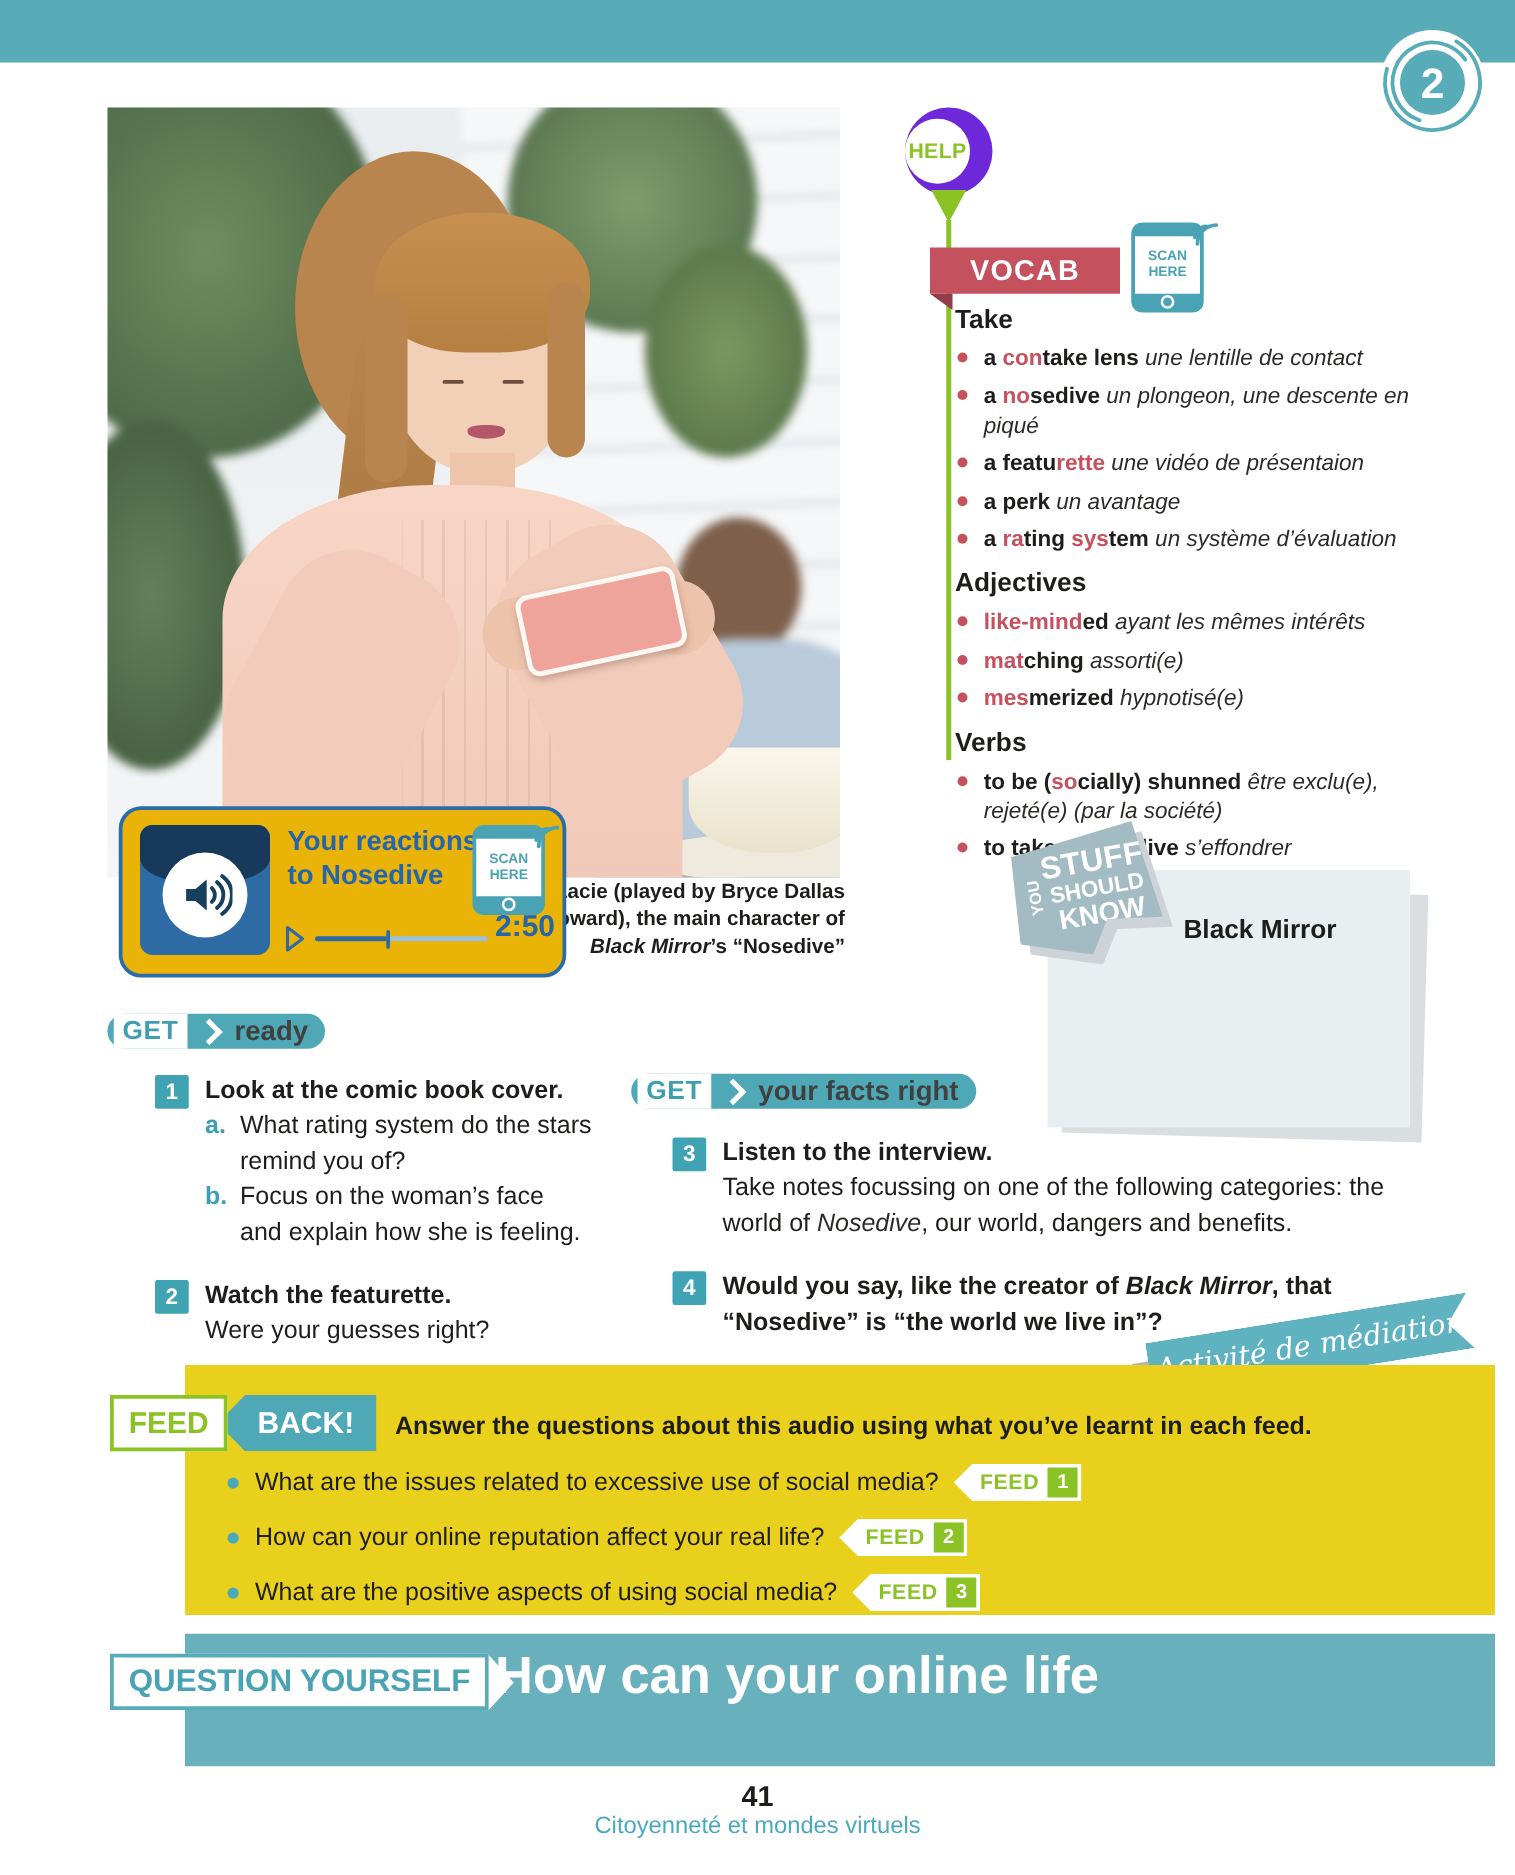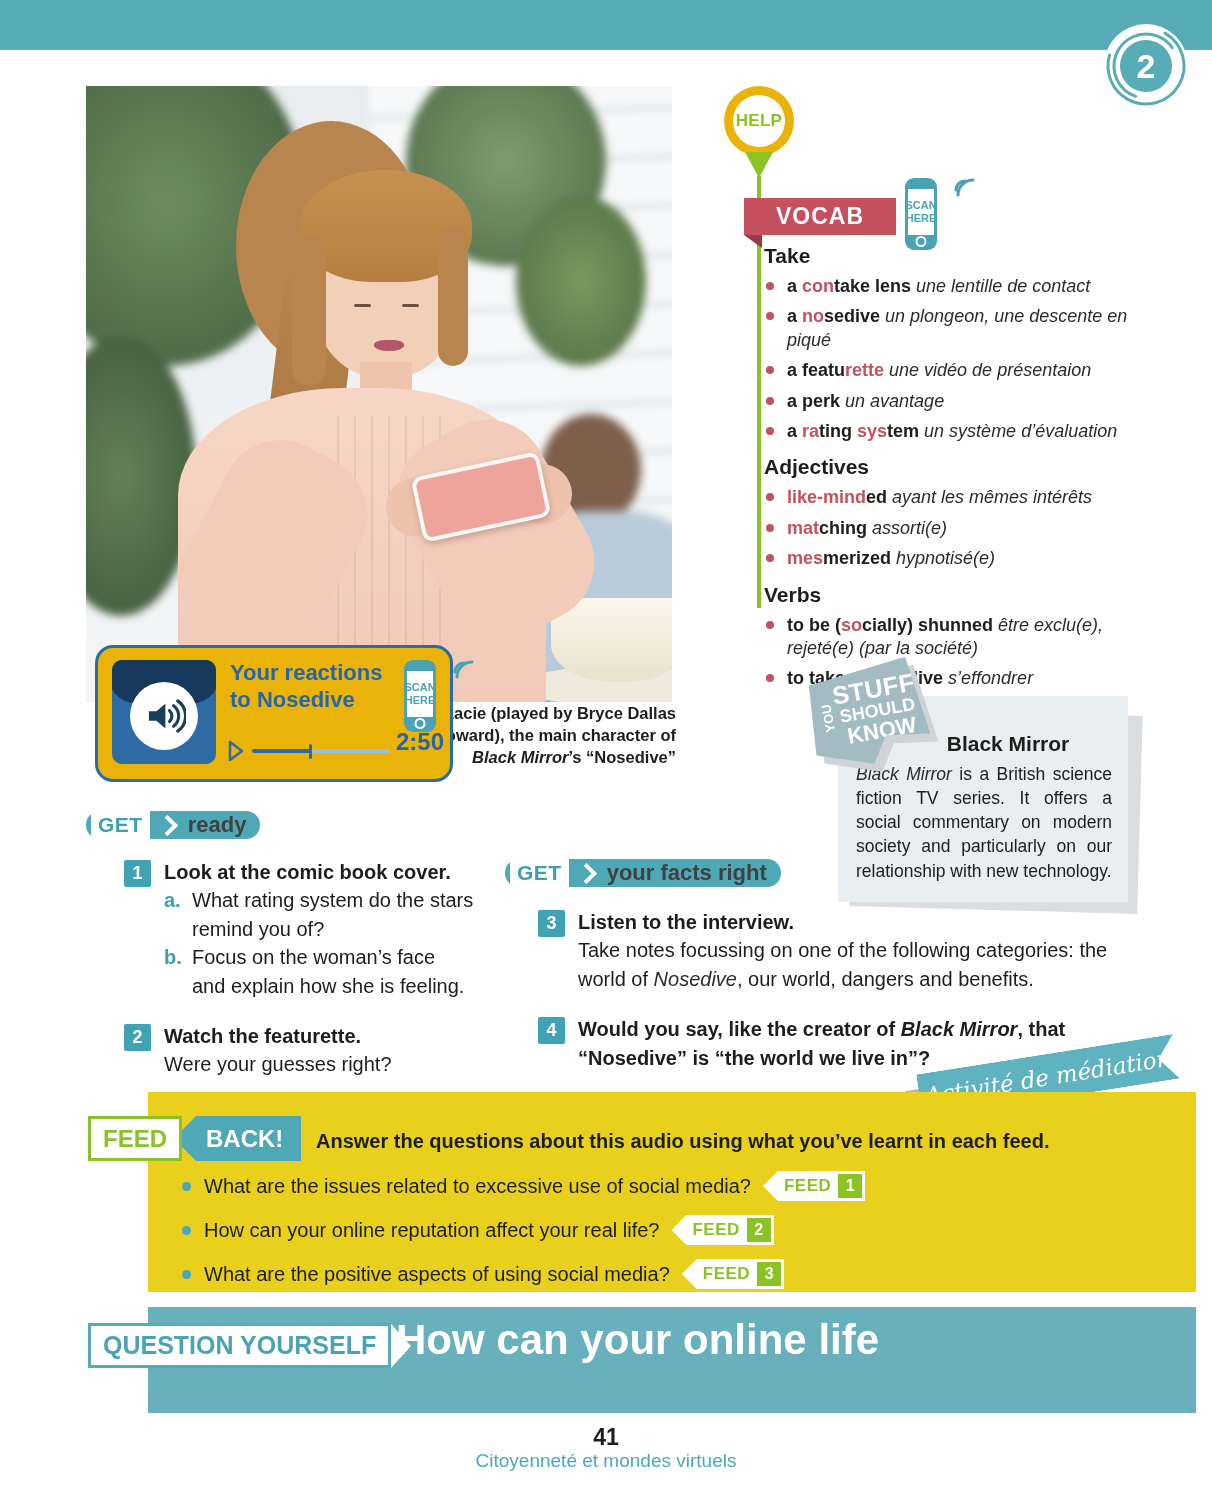--- a/index.html
+++ b/index.html
@@ -57,28 +57,28 @@
   .tile-cap{position:absolute;left:0;top:0;width:100%;height:46%;background:#16395c;border-radius:0 0 50% 50%/0 0 45% 45%;}
   .tile-circle{position:absolute;left:50%;top:54%;transform:translate(-50%,-50%);width:68px;height:68px;border-radius:50%;background:#fff;display:flex;align-items:center;justify-content:center;}
   .audio-title{position:absolute;left:132px;top:12px;font-size:22px;font-weight:700;color:#2565a8;line-height:1.22;}
   .progress{position:absolute;left:130px;top:92px;display:flex;align-items:center;}
   .seg-dark{width:58px;height:4px;background:#2e6ba5;border-radius:2px;margin-left:8px;}
   .tick{width:3px;height:15px;background:#2e6ba5;border-radius:2px;margin-left:-1px;}
   .seg-light{width:78px;height:4px;background:#9cc0dc;border-radius:2px;}
   .time{font-size:24px;font-weight:700;color:#2565a8;margin-left:10px;margin-top:-6px;}
 
   
-  .scanphone{width:32px;height:72px;border-radius:9px;background:#4aa3b5;}
+  .scanphone{width:58px;height:72px;border-radius:9px;background:#4aa3b5;}
   .scr{position:absolute;left:3px;right:3px;top:11px;bottom:15px;background:#fff;display:flex;flex-direction:column;
        align-items:center;justify-content:center;font-size:11px;font-weight:700;color:#4aa3b5;line-height:1.15;}
   .homedot{position:absolute;bottom:3px;left:50%;transform:translateX(-50%);width:7px;height:7px;border:2px solid #fff;border-radius:50%;}
   .scan-arcs{position:absolute;left:48px;top:-4px;}
 
   
-  .help-pin{left:724px;top:86px;width:70px;height:70px;border-radius:50%;background:#eab308;display:flex;align-items:center;justify-content:center;}
+  .help-pin{left:724px;top:86px;width:70px;height:70px;border-radius:50%;background:#6d28d9;display:flex;align-items:center;justify-content:flex-start;}
   .help-inner{width:52px;height:52px;border-radius:50%;background:#fff;display:flex;align-items:center;justify-content:center;
               color:#8bc224;font-weight:700;font-size:17px;letter-spacing:.3px;}
   .help-tail{left:745px;top:152px;width:0;height:0;border-left:14px solid transparent;border-right:14px solid transparent;border-top:26px solid #8bc224;}
   .vline{left:757px;top:176px;width:3.5px;height:432px;background:#8bc224;}
   .vocab-banner{left:744px;top:198px;width:152px;height:37px;background:#c5515f;display:flex;align-items:center;justify-content:center;
                 color:#fff;font-weight:700;font-size:23px;letter-spacing:1px;}
   .vocab-fold{left:744px;top:235px;width:0;height:0;border-top:13px solid #943c49;border-left:18px solid transparent;}
   .vocab-list{left:764px;top:244px;width:382px;}
   .vocab-heading{font-size:21px;font-weight:700;margin:12px 0 7px 0;}
   .vocab-heading:first-child{margin-top:0;}
@@ -276,21 +276,20 @@
       <div class="vocab-item"><span class="vbullet"></span><span><span class="seg-br">mat</span><span class="seg-b">ching</span><span class="seg-i"> assorti(e)</span></span></div>
       <div class="vocab-item"><span class="vbullet"></span><span><span class="seg-br">mes</span><span class="seg-b">merized</span><span class="seg-i"> hypnotisé(e)</span></span></div>
       <div class="vocab-heading">Verbs</div>
       <div class="vocab-item"><span class="vbullet"></span><span><span class="seg-b">to be (</span><span class="seg-br">so</span><span class="seg-b">cially) shunned</span><span class="seg-i"> être exclu(e), rejeté(e) (par la société)</span></span></div>
       <div class="vocab-item"><span class="vbullet"></span><span><span class="seg-b">to take a </span><span class="seg-br">no</span><span class="seg-b">sedive</span><span class="seg-i"> s’effondrer</span></span></div>
     </div>
 
   <div class="abs stuff-shadow"></div>
   <div class="abs stuff-card">
     <div class="stuff-title">Black Mirror</div>
-    <div class="stuff-body"><span class="seg-i">Black Mirror</span><span class="seg-r"> is a British science fiction TV series. It offers a social commentary on modern society and particularly on our relationship with new technology.</span></div>
   </div>
   <div class="abs stuff-badge-shadow"></div>
   <div class="abs stuff-badge">
     <div class="sb-line1">STUFF</div>
     <div class="sb-line2">SHOULD</div>
     <div class="sb-line3">KNOW</div>
     <div class="sb-you">YOU</div>
   </div>
 
   <div class="abs get-header" style="left:86px;top:811px;">

